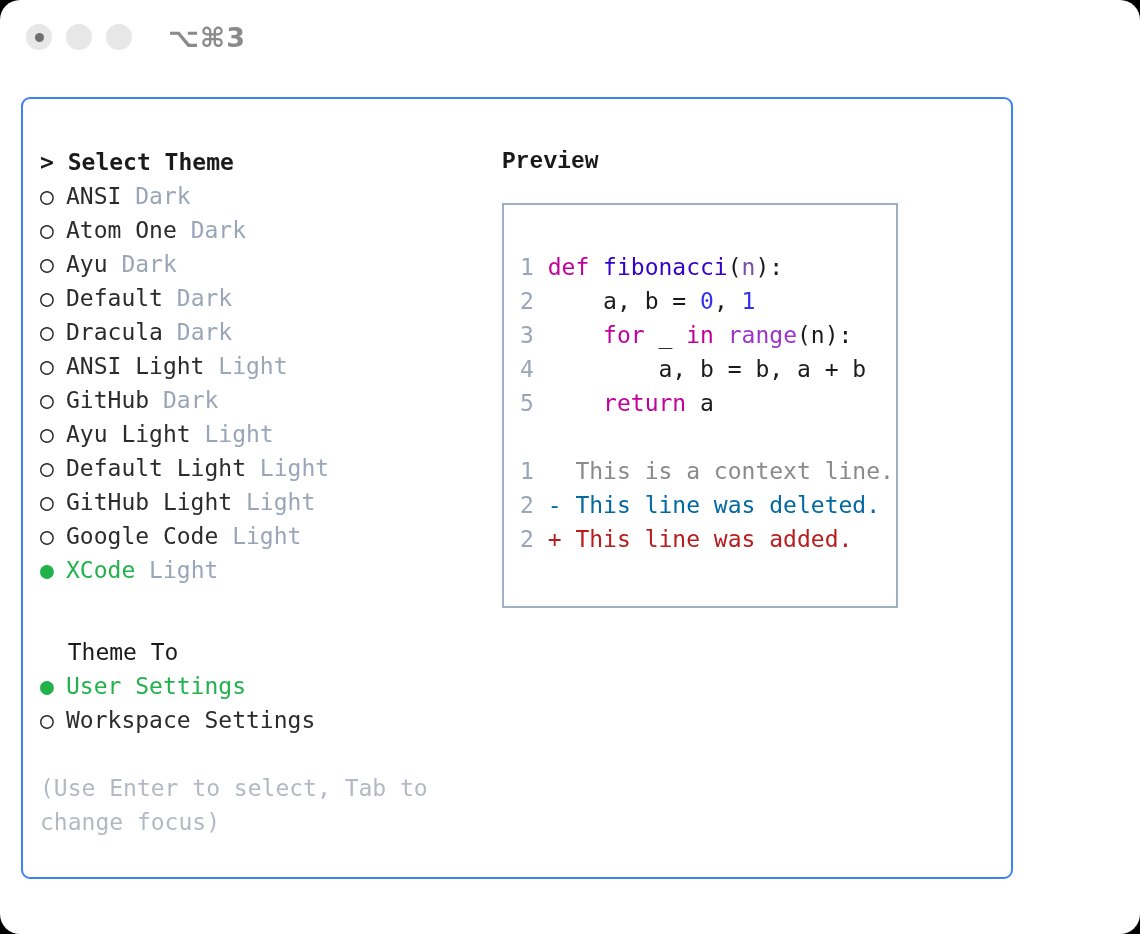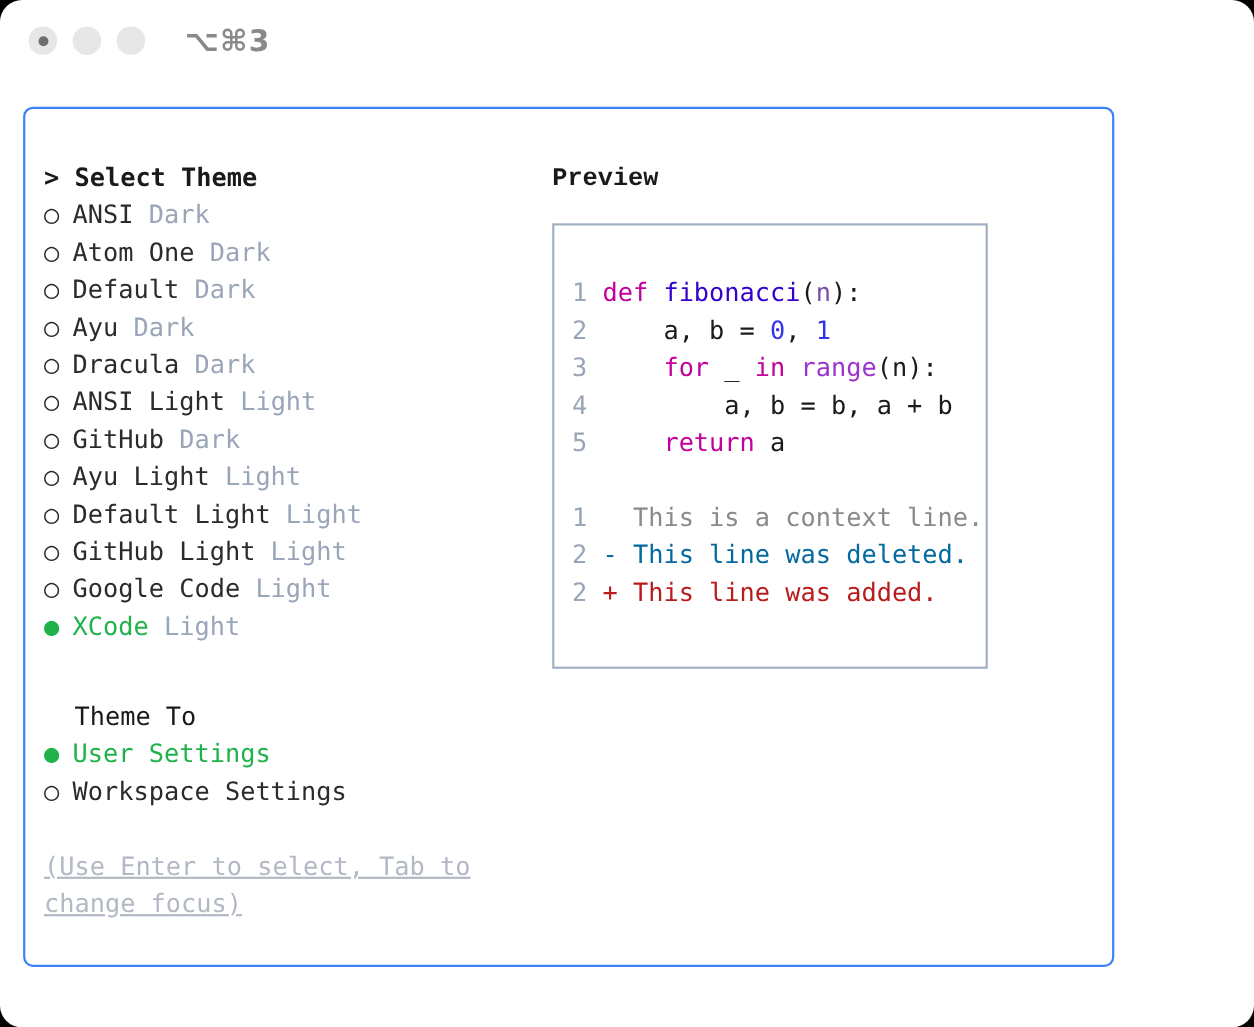--- a/index.html
+++ b/index.html
@@ -120,21 +120,20 @@
     color: #2b2b2b;
     white-space: pre;
   }
   .apply-row.selected .apply-label { color: #21b24c; }
   .hint {
     margin-top: 34px;
     font-size: 23px;
     line-height: 34px;
     color: #b2b9c4;
     width: 420px;
-    text-decoration: underline;
   }
 
   
   .right-col {
     position: absolute;
     left: 479px;
     top: 46px;
     width: 490px;
   }
   .preview-title {
@@ -191,22 +190,22 @@
     <div class="shortcut">⌥⌘3</div>
   </div>
 
   <div class="panel">
 
     <div class="left-col">
       <div class="section-header">&gt; Select Theme</div>
       <div id="theme-list">
           <div class="theme-row"><span class="bullet empty">○</span><span class="theme-name">ANSI</span><span class="theme-tag"> Dark</span></div>
           <div class="theme-row"><span class="bullet empty">○</span><span class="theme-name">Atom One</span><span class="theme-tag"> Dark</span></div>
+          <div class="theme-row"><span class="bullet empty">○</span><span class="theme-name">Ayu</span><span class="theme-tag"> Dark</span></div>
           <div class="theme-row"><span class="bullet empty">○</span><span class="theme-name">Default</span><span class="theme-tag"> Dark</span></div>
-          <div class="theme-row"><span class="bullet empty">○</span><span class="theme-name">Ayu</span><span class="theme-tag"> Dark</span></div>
           <div class="theme-row"><span class="bullet empty">○</span><span class="theme-name">Dracula</span><span class="theme-tag"> Dark</span></div>
           <div class="theme-row"><span class="bullet empty">○</span><span class="theme-name">ANSI Light</span><span class="theme-tag"> Light</span></div>
           <div class="theme-row"><span class="bullet empty">○</span><span class="theme-name">GitHub</span><span class="theme-tag"> Dark</span></div>
           <div class="theme-row"><span class="bullet empty">○</span><span class="theme-name">Ayu Light</span><span class="theme-tag"> Light</span></div>
           <div class="theme-row"><span class="bullet empty">○</span><span class="theme-name">Default Light</span><span class="theme-tag"> Light</span></div>
           <div class="theme-row"><span class="bullet empty">○</span><span class="theme-name">GitHub Light</span><span class="theme-tag"> Light</span></div>
           <div class="theme-row"><span class="bullet empty">○</span><span class="theme-name">Google Code</span><span class="theme-tag"> Light</span></div>
           <div class="theme-row selected"><span class="bullet filled">●</span><span class="theme-name">XCode</span><span class="theme-tag"> Light</span></div>
         </div>
       <div class="apply-header">  Theme To</div>

